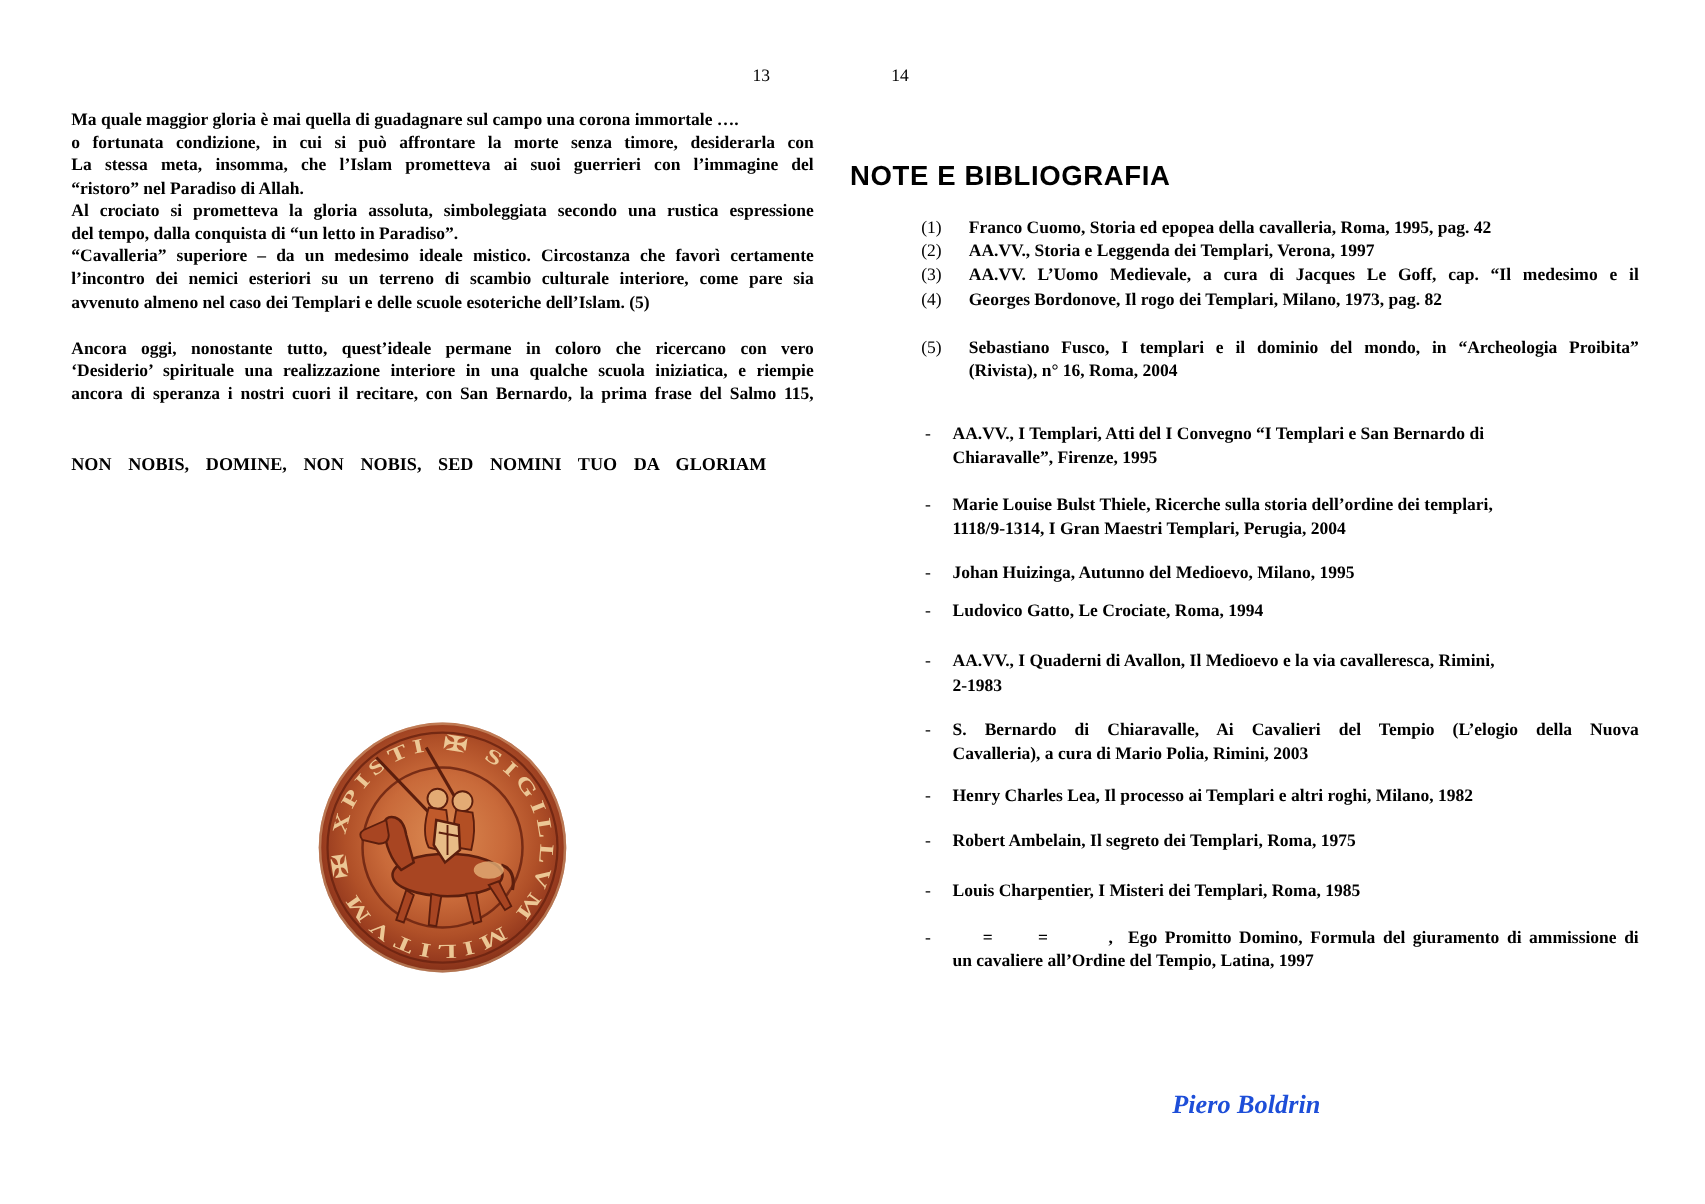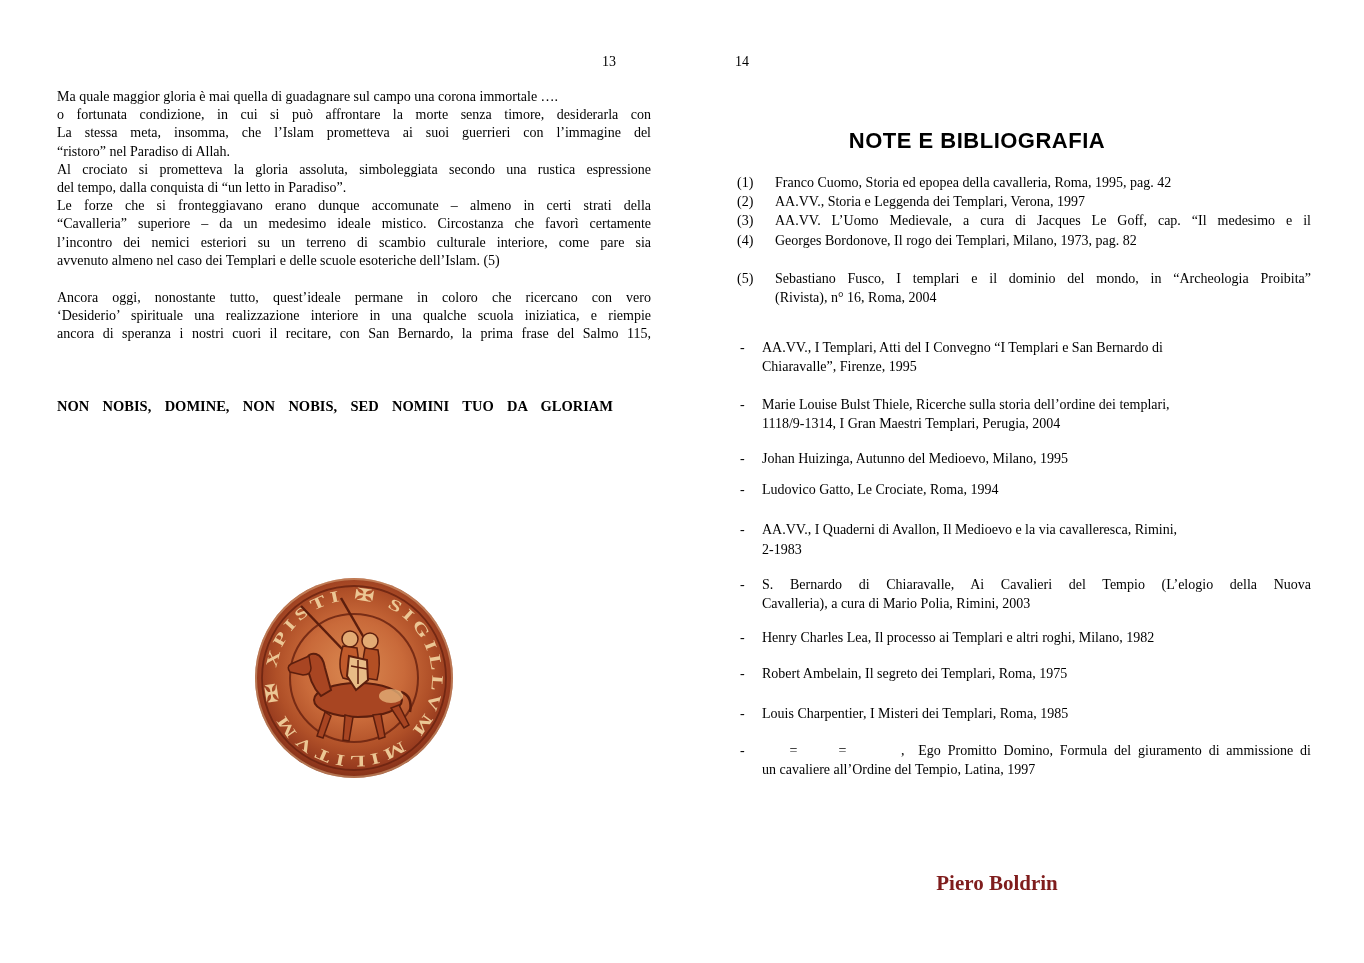--- a/index.html
+++ b/index.html
@@ -2,59 +2,58 @@
 <html><head>
 <meta charset="utf-8">
 <style>
   html,body{margin:0;padding:0;background:#ffffff;}
   body{width:1364px;height:963px;position:relative;overflow:hidden;
        font-family:"Liberation Serif", serif;color:#000;}
   .abs{position:absolute;}
   .pgno{font-size:14px;}
   
   .leftcol{left:57px;top:88px;width:594px;font-size:14px;line-height:18.2px;}
-  .ln{white-space:normal;}
+  .ln{white-space:normal;font-weight:bold;}
   .j{text-align:justify;text-align-last:justify;}
   .sp19{height:19px;}
-  .motto{margin-top:52px;width:556px;font-weight:bold;font-size:14.5px;line-height:20px;
+  .motto{margin-top:37px;width:556px;font-weight:bold;font-size:14.5px;line-height:20px;
          text-align:justify;text-align-last:justify;}
   
-  .title{left:680px;top:128px;width:594px;text-align:center;
+  .title{left:680px;top:128px;width:594px;text-align:left;
          font-family:"Liberation Sans", sans-serif;font-weight:bold;font-size:22px;
          letter-spacing:0.5px;}
   .reflist{left:737px;top:173px;width:574px;font-size:14px;line-height:19.2px;}
   .ref{display:grid;}
   .ref.num{grid-template-columns:38px 1fr;}
   .ref.dash{grid-template-columns:25px 1fr;}
   .marker{white-space:nowrap;}
   .ref.dash .marker{padding-left:3px;}
   .sig{left:700px;top:871px;width:594px;text-align:center;font-weight:bold;font-size:21px;}
   svg text{font-family:"Liberation Serif", serif;}
 </style>
 </head>
 <body>
 
 <div class="abs pgno" style="left:602px;top:54px;">13</div>
-<div class="abs pgno" style="left:713px;top:54px;margin-left:22px;">14</div>
+<div class="abs pgno" style="left:713px;top:54px;">14</div>
 
 <div class="abs leftcol">
   <div>
     <div class="ln">Ma quale maggior gloria è mai quella di guadagnare sul campo una corona immortale ….</div>
     <div class="ln j">o fortunata condizione, in cui si può affrontare la morte senza timore, desiderarla con</div>
   </div>
   <div>
     <div class="ln j">La stessa meta, insomma, che l’Islam prometteva ai suoi guerrieri con l’immagine del</div>
     <div class="ln">“ristoro” nel Paradiso di Allah.</div>
   </div>
   <div>
     <div class="ln j">Al crociato si prometteva la gloria assoluta, simboleggiata secondo una rustica espressione</div>
     <div class="ln">del tempo, dalla conquista di “un letto in Paradiso”.</div>
   </div>
   <div>
-    <div class="ln j">Le forze che si fronteggiavano erano dunque accomunate – almeno in certi strati della</div>
     <div class="ln j">“Cavalleria” superiore – da un medesimo ideale mistico. Circostanza che favorì certamente</div>
     <div class="ln j">l’incontro dei nemici esteriori su un terreno di scambio culturale interiore, come pare sia</div>
     <div class="ln">avvenuto almeno nel caso dei Templari e delle scuole esoteriche dell’Islam. (5)</div>
   </div>
   <div class="sp19"></div>
   <div>
     <div class="ln j">Ancora oggi, nonostante tutto, quest’ideale permane in coloro che ricercano con vero</div>
     <div class="ln j">‘Desiderio’ spirituale una realizzazione interiore in una qualche scuola iniziatica, e riempie</div>
     <div class="ln j">ancora di speranza i nostri cuori il recitare, con San Bernardo, la prima frase del Salmo 115,</div>
   </div>
@@ -195,13 +194,13 @@
   </div>
   <div class="ref dash" style="margin-top:18px;">
     <div class="marker">-</div>
     <div>
       <div class="ln j">&nbsp;&nbsp;&nbsp;&nbsp;=&nbsp;&nbsp;&nbsp;&nbsp;&nbsp;&nbsp;=&nbsp;&nbsp;&nbsp;&nbsp;&nbsp;&nbsp;&nbsp;&nbsp;,&nbsp; Ego Promitto Domino, Formula del giuramento di ammissione di</div>
       <div class="ln">un cavaliere all’Ordine del Tempio, Latina, 1997</div>
     </div>
   </div>
 </div>
 
-<div class="abs sig" style="color:#7f1d1d;">Piero Boldrin</div>
+<div class="abs sig" style="color:#1d4ed8;font-style:italic;">Piero Boldrin</div>
 
 </body></html>

